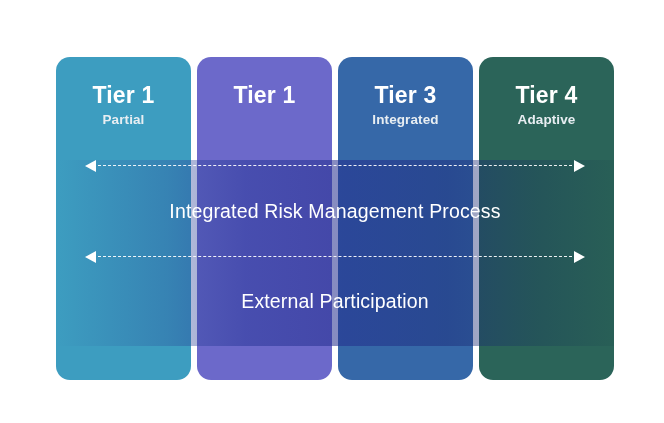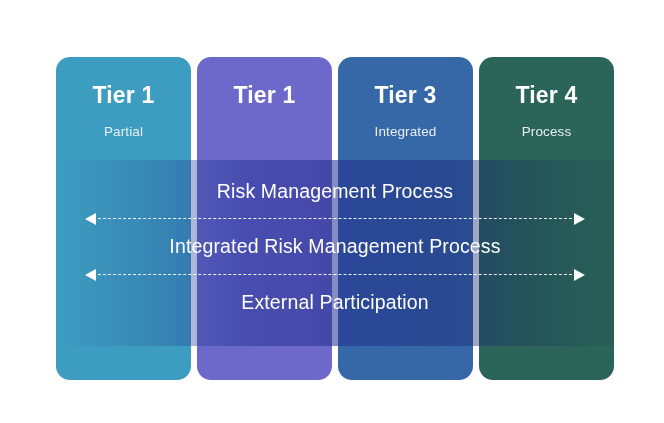--- a/index.html
+++ b/index.html
@@ -46,22 +46,22 @@
     color: #ffffff;
     font-size: 23px;
     font-weight: bold;
     letter-spacing: 0.2px;
     line-height: 1.1;
   }
 
   .tier-sub {
     color: #e8eef2;
     font-size: 13.5px;
-    font-weight: normal;
-    margin-top: 16px;
+    font-weight: bold;
+    margin-top: 4px;
     letter-spacing: 0.1px;
   }
 
   
   .overlay {
     position: absolute;
     left: 56px;
     top: 160px;
     width: 558px;
     height: 186px;
@@ -141,28 +141,27 @@
       <span class="tier-title">Tier 1</span>
     </div>
 
     <div class="tier" style="background:#3668a8;">
       <span class="tier-title">Tier 3</span>
       <span class="tier-sub">Integrated</span>
     </div>
 
     <div class="tier" style="background:#2b6459;">
       <span class="tier-title">Tier 4</span>
-      <span class="tier-sub">Process</span>
+      <span class="tier-sub">Adaptive</span>
     </div>
 
   </div>
 
   <div class="overlay">
 
-    <div class="band-label l1">Risk Management Process</div>
 
     <div class="arrow-row">
       <span class="arrow-head left"></span>
       <span class="arrow-line"></span>
       <span class="arrow-head right"></span>
     </div>
 
     <div class="band-label l2">Integrated Risk Management Process</div>
 
     <div class="arrow-row">

